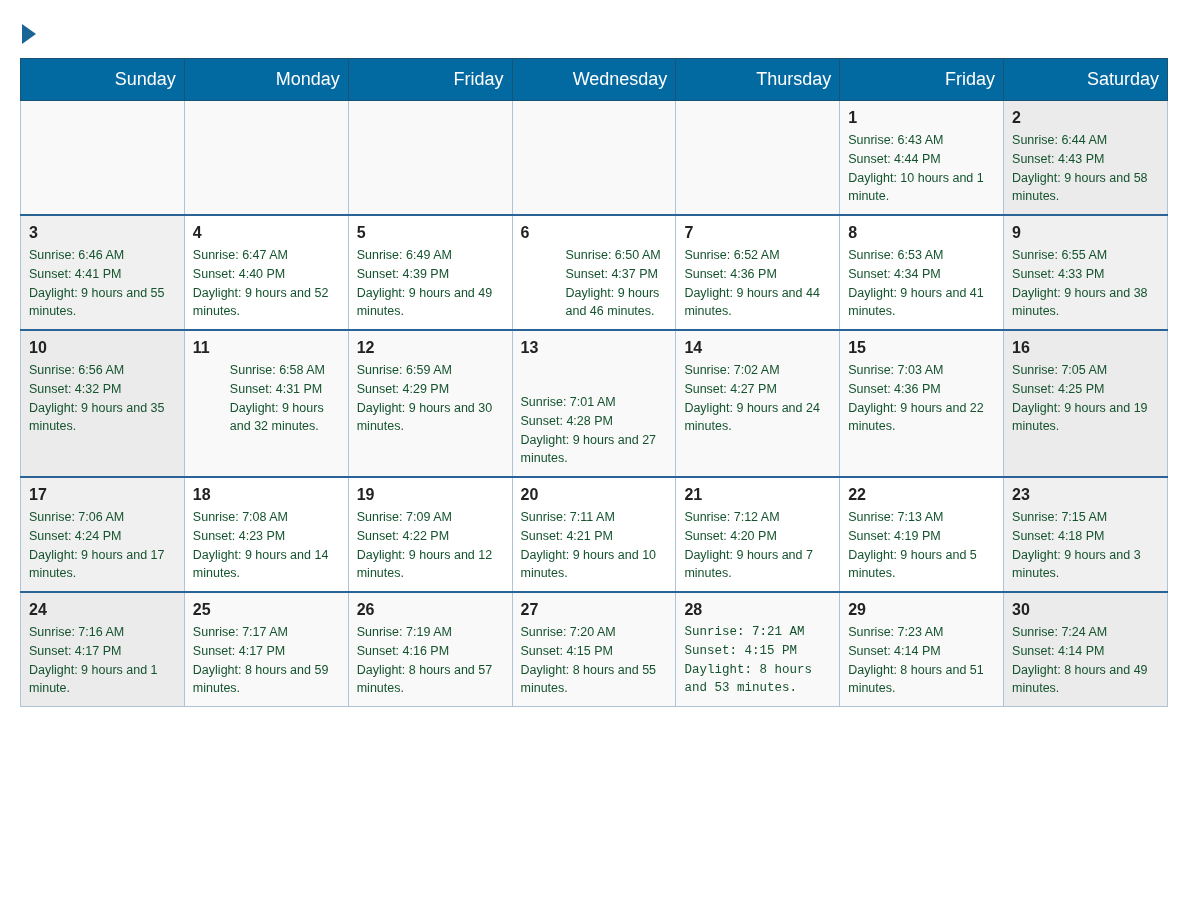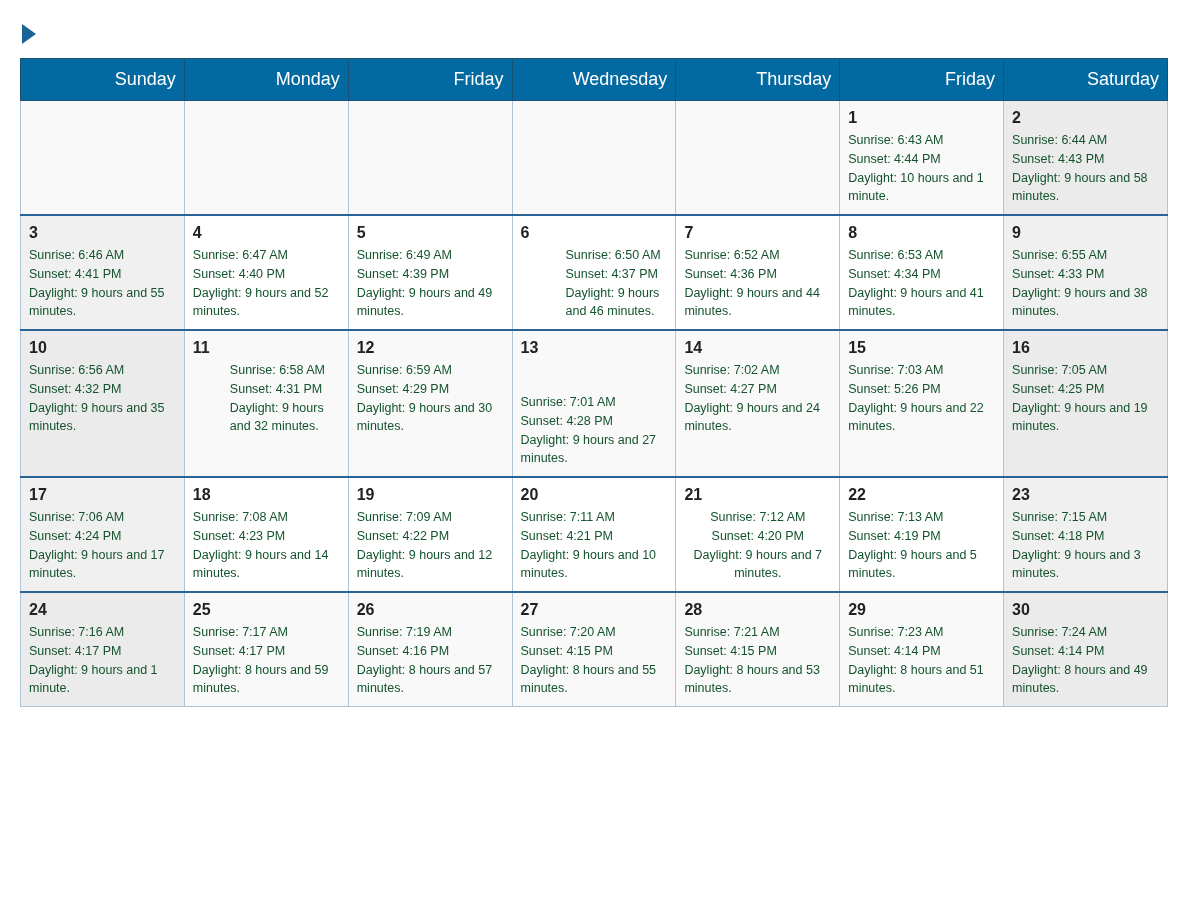--- a/index.html
+++ b/index.html
@@ -234,21 +234,21 @@
         </td>
         <td>
           <span class="day-number">14</span>
           <div class="day-info" style="white-space: pre-line;">Sunrise: 7:02 AM
 Sunset: 4:27 PM
 Daylight: 9 hours and 24 minutes.</div>
         </td>
         <td>
           <span class="day-number">15</span>
           <div class="day-info" style="white-space: pre-line;">Sunrise: 7:03 AM
-Sunset: 5:26 PM
+Sunset: 4:36 PM
 Daylight: 9 hours and 22 minutes.</div>
         </td>
         <td>
           <span class="day-number">16</span>
           <div class="day-info" style="white-space: pre-line;">Sunrise: 7:05 AM
 Sunset: 4:25 PM
 Daylight: 9 hours and 19 minutes.</div>
         </td>
       </tr>
       <tr class="row-border-top">
@@ -271,21 +271,21 @@
 Daylight: 9 hours and 12 minutes.</div>
         </td>
         <td>
           <span class="day-number">20</span>
           <div class="day-info" style="white-space: pre-line;">Sunrise: 7:11 AM
 Sunset: 4:21 PM
 Daylight: 9 hours and 10 minutes.</div>
         </td>
         <td>
           <span class="day-number">21</span>
-          <div class="day-info" style="white-space: pre-line; text-align: center;">Sunrise: 7:12 AM
+          <div class="day-info" style="white-space: pre-line;">Sunrise: 7:12 AM
 Sunset: 4:20 PM
 Daylight: 9 hours and 7 minutes.</div>
         </td>
         <td>
           <span class="day-number">22</span>
           <div class="day-info" style="white-space: pre-line;">Sunrise: 7:13 AM
 Sunset: 4:19 PM
 Daylight: 9 hours and 5 minutes.</div>
         </td>
         <td>
@@ -315,21 +315,21 @@
 Daylight: 8 hours and 57 minutes.</div>
         </td>
         <td>
           <span class="day-number">27</span>
           <div class="day-info" style="white-space: pre-line;">Sunrise: 7:20 AM
 Sunset: 4:15 PM
 Daylight: 8 hours and 55 minutes.</div>
         </td>
         <td>
           <span class="day-number">28</span>
-          <div class="day-info" style="white-space: pre-line;">Sunrise: 7:21 AM
+          <div class="day-info" style="white-space: pre-line; font-family: Liberation Mono, monospace;">Sunrise: 7:21 AM
 Sunset: 4:15 PM
 Daylight: 8 hours and 53 minutes.</div>
         </td>
         <td>
           <span class="day-number">29</span>
           <div class="day-info" style="white-space: pre-line;">Sunrise: 7:23 AM
 Sunset: 4:14 PM
 Daylight: 8 hours and 51 minutes.</div>
         </td>
         <td>

